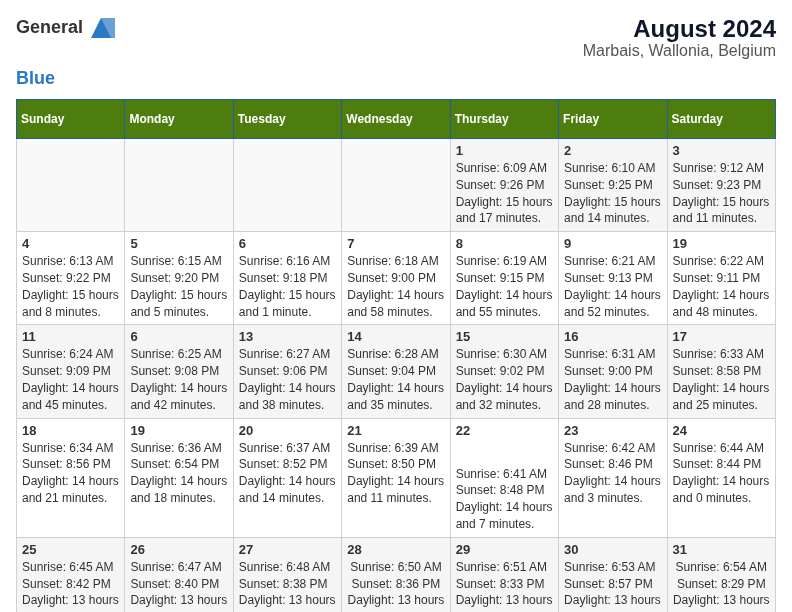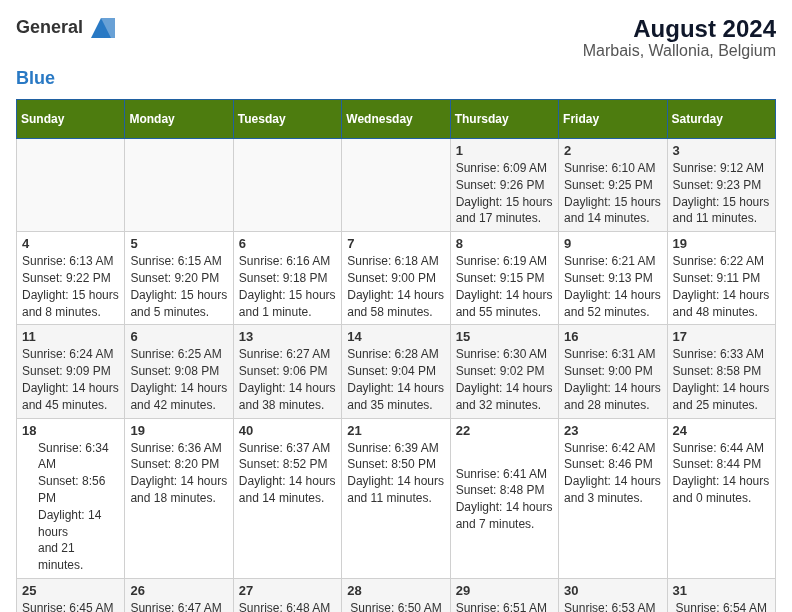--- a/index.html
+++ b/index.html
@@ -246,34 +246,34 @@
           <span class="day-number">17</span>
           <div class="day-info" style="white-space: pre-line;">Sunrise: 6:33 AM
 Sunset: 8:58 PM
 Daylight: 14 hours
 and 25 minutes.</div>
         </td>
       </tr>
       <tr>
         <td>
           <span class="day-number">18</span>
-          <div class="day-info" style="white-space: pre-line; margin-left: 16px;">Sunrise: 6:34 AM
+          <div class="day-info" style="white-space: pre-line;">Sunrise: 6:34 AM
 Sunset: 8:56 PM
 Daylight: 14 hours
 and 21 minutes.</div>
         </td>
         <td>
           <span class="day-number">19</span>
           <div class="day-info" style="white-space: pre-line;">Sunrise: 6:36 AM
-Sunset: 8:20 PM
+Sunset: 6:54 PM
 Daylight: 14 hours
 and 18 minutes.</div>
         </td>
         <td>
-          <span class="day-number">40</span>
+          <span class="day-number">20</span>
           <div class="day-info" style="white-space: pre-line;">Sunrise: 6:37 AM
 Sunset: 8:52 PM
 Daylight: 14 hours
 and 14 minutes.</div>
         </td>
         <td>
           <span class="day-number">21</span>
           <div class="day-info" style="white-space: pre-line;">Sunrise: 6:39 AM
 Sunset: 8:50 PM
 Daylight: 14 hours

